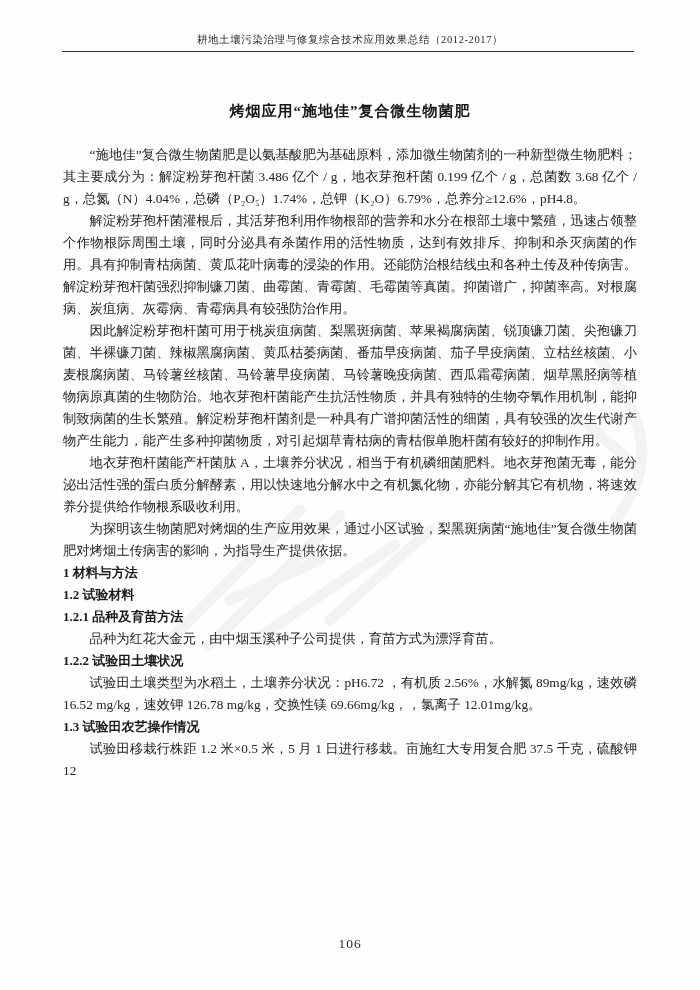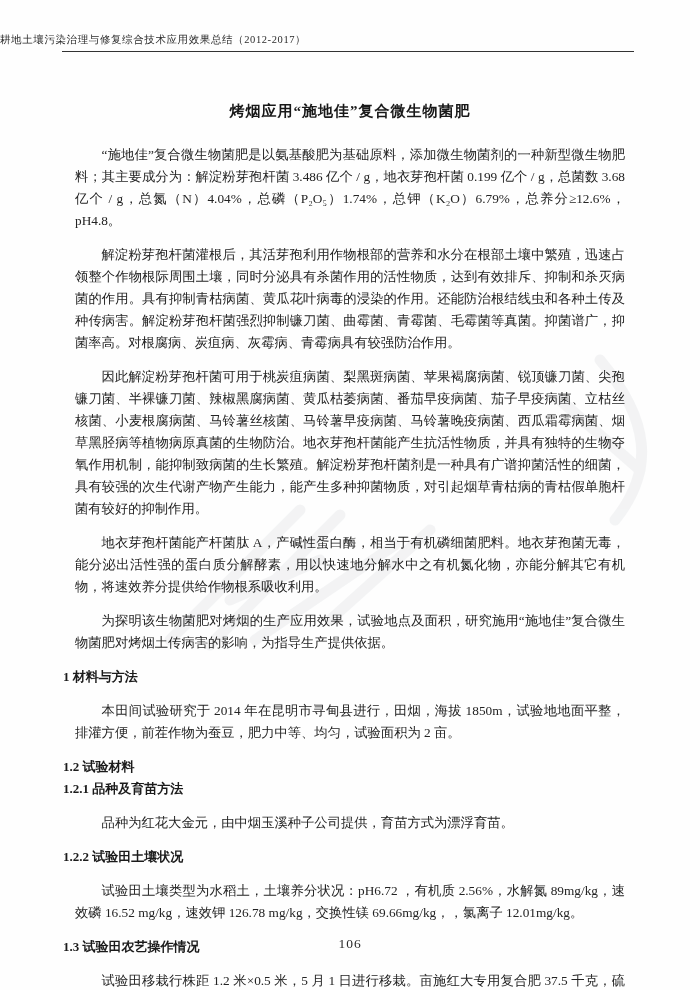--- a/index.html
+++ b/index.html
@@ -14,21 +14,21 @@
     overflow: hidden;
     font-family: "Liberation Serif", "DejaVu Serif", serif;
     color: #212121;
     background: #fefefe;
   }
   .running-header {
     position: absolute;
     top: 33px;
     left: 0;
     width: 700px;
-    text-align: left;
+    text-align: center;
     font-size: 10.5px;
     letter-spacing: 0.6px;
     color: #2b2b2b;
   }
   .header-rule {
     position: absolute;
     top: 51px;
     left: 62px;
     width: 572px;
     height: 0;
@@ -49,21 +49,21 @@
     letter-spacing: 1px;
     color: #181818;
     margin-bottom: 12px;
   }
   .body-text {
     font-size: 13.3px;
     line-height: 22px;
     text-align: justify;
   }
   .para {
-    margin: 12px;
+    margin: 0;
     text-indent: 2em;
     color: #232323;
   }
   .sec1, .sec2, .sec3 {
     margin: 0;
     font-family: Liberation Serif, serif;
     font-weight: bold;
     font-size: 13px;
     line-height: 22px;
     color: #1b1b1b;
@@ -111,24 +111,23 @@
 <div class="content">
 
   <div class="doc-title">
     <div>烤烟应用“施地佳”复合微生物菌肥</div>
   </div>
 
   <div class="body-text">
     <p class="para">“施地佳”复合微生物菌肥是以氨基酸肥为基础原料，添加微生物菌剂的一种新型微生物肥料；其主要成分为：解淀粉芽孢杆菌 3.486 亿个 / g，地衣芽孢杆菌 0.199 亿个 / g，总菌数 3.68 亿个 / g，总氮（N）4.04%，总磷（P₂O₅）1.74%，总钾（K₂O）6.79%，总养分≥12.6%，pH4.8。</p>
     <p class="para">解淀粉芽孢杆菌灌根后，其活芽孢利用作物根部的营养和水分在根部土壤中繁殖，迅速占领整个作物根际周围土壤，同时分泌具有杀菌作用的活性物质，达到有效排斥、抑制和杀灭病菌的作用。具有抑制青枯病菌、黄瓜花叶病毒的浸染的作用。还能防治根结线虫和各种土传及种传病害。解淀粉芽孢杆菌强烈抑制镰刀菌、曲霉菌、青霉菌、毛霉菌等真菌。抑菌谱广，抑菌率高。对根腐病、炭疽病、灰霉病、青霉病具有较强防治作用。</p>
     <p class="para">因此解淀粉芽孢杆菌可用于桃炭疽病菌、梨黑斑病菌、苹果褐腐病菌、锐顶镰刀菌、尖孢镰刀菌、半裸镰刀菌、辣椒黑腐病菌、黄瓜枯萎病菌、番茄早疫病菌、茄子早疫病菌、立枯丝核菌、小麦根腐病菌、马铃薯丝核菌、马铃薯早疫病菌、马铃薯晚疫病菌、西瓜霜霉病菌、烟草黑胫病等植物病原真菌的生物防治。地衣芽孢杆菌能产生抗活性物质，并具有独特的生物夺氧作用机制，能抑制致病菌的生长繁殖。解淀粉芽孢杆菌剂是一种具有广谱抑菌活性的细菌，具有较强的次生代谢产物产生能力，能产生多种抑菌物质，对引起烟草青枯病的青枯假单胞杆菌有较好的抑制作用。</p>
-    <p class="para">地衣芽孢杆菌能产杆菌肽 A，产碱性蛋白酶，相当于有机磷细菌肥料。地衣芽孢菌无毒，能分泌出活性强的蛋白质分解酵素，用以快速地分解水中之有机氮化物，亦能分解其它有机物，将速效养分提供给作物根系吸收利用。</p>
-    <p class="para">为探明该生物菌肥对烤烟的生产应用效果，试验地点及面积，研究施用“施地佳”复合微生物菌肥对烤烟土传病害的影响，为指导生产提供依据。</p>
+    <p class="para">地衣芽孢杆菌能产杆菌肽 A，土壤养分状况，相当于有机磷细菌肥料。地衣芽孢菌无毒，能分泌出活性强的蛋白质分解酵素，用以快速地分解水中之有机氮化物，亦能分解其它有机物，将速效养分提供给作物根系吸收利用。</p>
+    <p class="para">为探明该生物菌肥对烤烟的生产应用效果，通过小区试验，梨黑斑病菌“施地佳”复合微生物菌肥对烤烟土传病害的影响，为指导生产提供依据。</p>
     <p class="sec1">1 材料与方法</p>
-    <p class="para">本田间试验研究于 2014 年在昆明市寻甸县进行，田烟，海拔 1850m，试验地地面平整，排灌方便，前茬作物为蚕豆，肥力中等、均匀，试验面积为 2 亩。</p>
     <p class="sec2">1.2 试验材料</p>
     <p class="sec3">1.2.1 品种及育苗方法</p>
     <p class="para">品种为红花大金元，由中烟玉溪种子公司提供，育苗方式为漂浮育苗。</p>
     <p class="sec3">1.2.2 试验田土壤状况</p>
     <p class="para">试验田土壤类型为水稻土，土壤养分状况：pH6.72 ，有机质 2.56%，水解氮 89mg/kg，速效磷 16.52 mg/kg，速效钾 126.78 mg/kg，交换性镁 69.66mg/kg，，氯离子 12.01mg/kg。</p>
     <p class="sec2">1.3 试验田农艺操作情况</p>
     <p class="para">试验田移栽行株距 1.2 米×0.5 米，5 月 1 日进行移栽。亩施红大专用复合肥 37.5 千克，硫酸钾 12</p>
   </div>
 
 </div>

